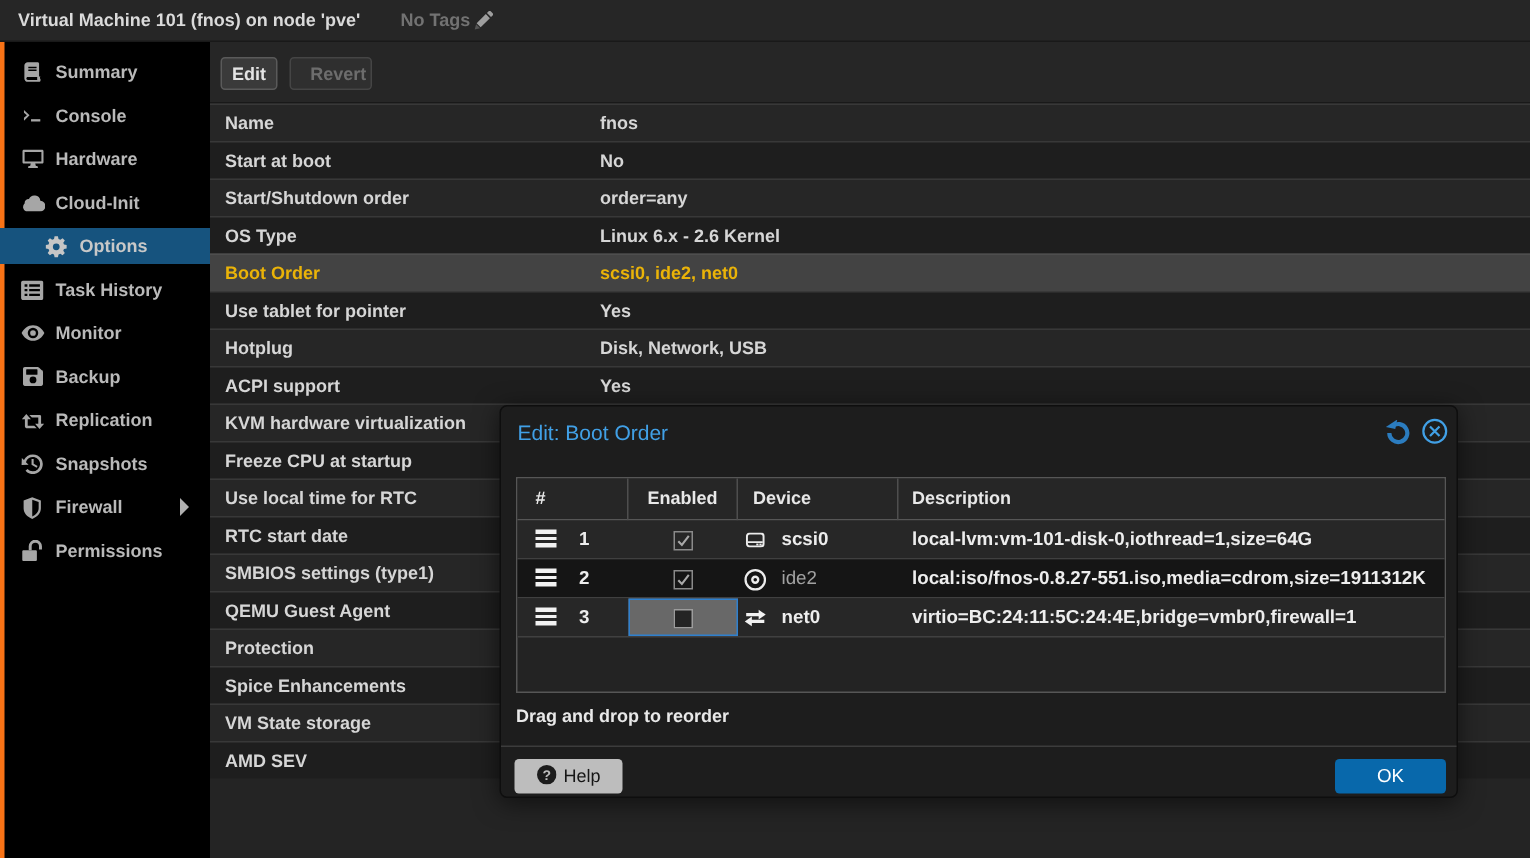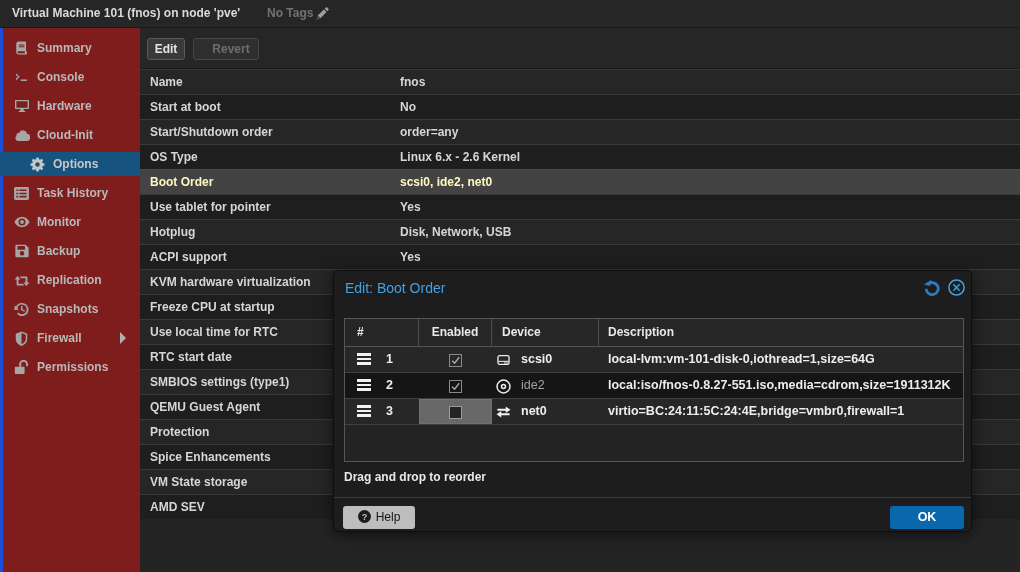--- a/index.html
+++ b/index.html
@@ -6,39 +6,39 @@
 html,body { width:1020px; height:572px; overflow:hidden; }
 body { font-family:"Liberation Sans", sans-serif; background:#242424; position:relative; }
 .abs { position:absolute; }
 
 
 #topbar { position:absolute; left:0; top:0; width:1020px; height:28px; background:#262626; border-bottom:1px solid #191919; }
 #topbar .title { position:absolute; left:12px; top:0; line-height:27px; font-size:12px; font-weight:bold; color:#dadada; }
 #topbar .notags { position:absolute; left:267px; top:0; line-height:27px; font-size:12px; font-weight:bold; color:#727272; }
 
 
-#sidebar { position:absolute; left:0; top:28px; width:140px; height:544px; background:#7f1d1d; border-left:3px solid #1d4ed8; }
+#sidebar { position:absolute; left:0; top:28px; width:140px; height:544px; background:#000000; border-left:3px solid #f97316; }
 .nav { position:absolute; top:8px; left:0; width:137px; }
 .nav .item { position:relative; height:24px; margin-bottom:5px; display:flex; align-items:center; color:#b9b9b9; font-size:12px; font-weight:bold; }
 .nav .item .ic { width:17px; height:16px; margin-left:10px; margin-right:7px; flex:none; display:flex; align-items:center; justify-content:center; }
 .nav .item.sel { background:#16537e; margin-left:-3px; padding-left:19px; color:#c8c8c8; }
 .nav .arrow { position:absolute; right:14px; top:6px; width:0; height:0; border-left:6px solid #b0b0b0; border-top:6px solid transparent; border-bottom:6px solid transparent; }
 
 
 #content { position:absolute; left:140px; top:28px; width:880px; height:544px; background:#242424; }
 #toolbar { position:absolute; left:0; top:0; width:880px; height:41px; background:#262626; border-bottom:1px solid #191919; }
 .btn { position:absolute; top:10px; height:22px; border-radius:3px; font-size:12px; font-weight:bold; text-align:center; }
 #btn-edit { left:7px; width:38px; background:#3a3a3a; border:1px solid #5a5a5a; color:#e4e4e4; line-height:20px; }
-#btn-revert { left:53px; width:66px; background:#2f2f2f; border:1px solid #454545; color:#6d6d6d; line-height:20px;padding-left:10px; }
+#btn-revert { left:53px; width:55px; background:#2f2f2f; border:1px solid #454545; color:#6d6d6d; line-height:20px;padding-left:10px; }
 
 #grid { position:absolute; left:0; top:41px; width:880px; }
 .row { height:25px; border-top:1px solid #383838; position:relative; font-size:12px; font-weight:bold; color:#d6d6d6; }
 .row.odd { background:#262626; }
 .row.even { background:#1e1e1e; }
-.row.hl { background:#434343; border-top:1px solid #4e4e4e; color:#fef9c3; }
+.row.hl { background:#434343; border-top:1px solid #4e4e4e; color:#eab308; }
 .row .lbl { position:absolute; left:10px; top:0; line-height:24px; }
 .row .val { position:absolute; left:260px; top:0; line-height:24px;text-align:center; }
 
 
 #dialog { position:absolute; left:333px; top:270px; width:639px; height:262px; background:#1d1d1d; border:1px solid #0e0e0e; border-radius:5px; box-shadow:0 3px 16px rgba(0,0,0,0.55); }
 #dlg-title { position:absolute; left:11px; top:9px; font-size:14px; color:#41a0e6;text-align:center; }
 #dlg-tools { position:absolute; right:5px; top:7px; }
 
 #dlg-table { position:absolute; left:10px; top:47px; width:620px; height:144px; border:1px solid #565656; background:#232323; }
 #dlg-head { position:absolute; left:0; top:0; width:618px; height:28px; background:#262626; border-bottom:1px solid #565656; font-size:12px; font-weight:bold; color:#e8e8e8; }
@@ -48,21 +48,21 @@
 .drow .dname { position:absolute; left:176px; line-height:25px; }
 .drow .ddesc { position:absolute; left:263px; line-height:25px; font-size:12.5px; }
 .hamb { position:absolute; left:12px; top:6px; width:14px; height:13px; }
 .hamb div { height:2.6px; background:#f2f2f2; margin-bottom:2.1px; }
 .cbx { position:absolute; left:104px; top:7px; width:13px; height:13px; border:1px solid #8a8a8a; }
 .dicon { position:absolute; left:150px; top:5px; width:17px; height:16px; display:flex; align-items:center; justify-content:center; }
 
 #dlg-drag { position:absolute; left:10px; top:199px; font-size:12px; font-weight:bold; color:#e8e8e8; }
 #dlg-footer { position:absolute; left:0; bottom:0; width:637px; height:34px; border-top:1px solid #3c3c3c; }
 #btn-help { position:absolute; left:9px; top:8px; width:72px; height:23px; background:#bdbdbd; border-radius:3px; color:#161616; font-size:12px; line-height:23px; text-align:center; }
-#btn-ok { position:absolute; right:7px; top:8px; width:74px; height:23px; background:#0868ab; border-radius:3px; color:#fff; font-size:12.5px; font-weight:bold; line-height:23px; text-align:center; }
+#btn-ok { position:absolute; right:7px; top:8px; width:74px; height:23px; background:#0868ab; border-radius:3px; color:#fff; font-size:12.5px; font-weight:normal; line-height:23px; text-align:center; }
 .fcell { position:absolute; left:74px; top:0; width:73px; height:25px; background:#686868; border:1px solid #2f80ce; }
 .cbx2 { position:absolute; left:29px; top:6px; width:13px; height:13px; border:1px solid #9c9c9c; background:#242424; }
 </style>
 </head>
 <body>
 
 <div id="topbar">
   <span class="title">Virtual Machine 101 (fnos) on node 'pve'</span>
   <span class="notags">No Tags</span>
   <svg class="abs" style="left:316px;top:7px" width="13" height="13" viewBox="0 0 14 14">

